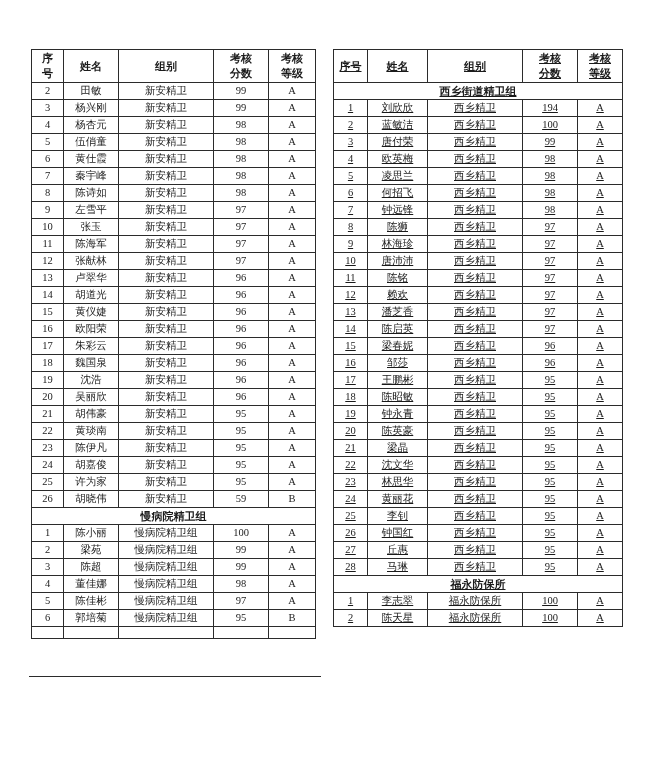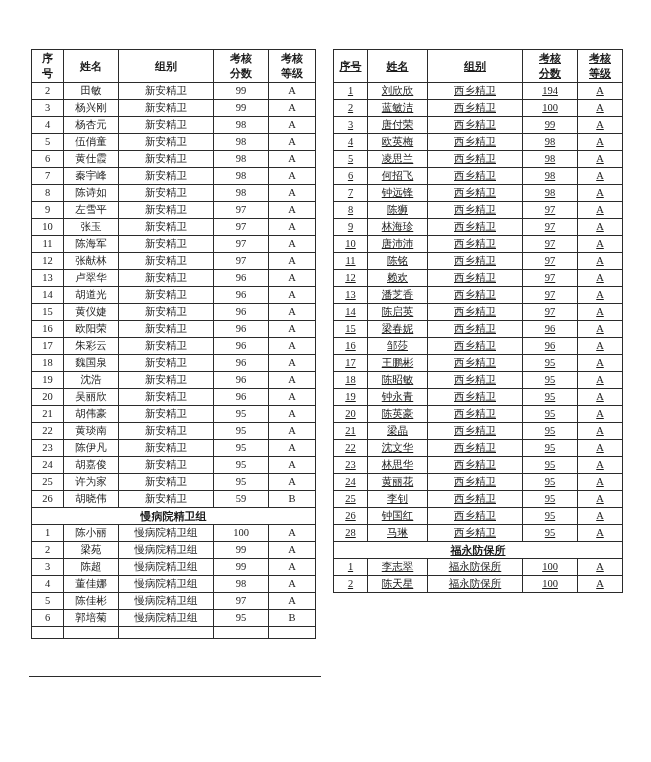--- a/index.html
+++ b/index.html
@@ -322,20 +322,23 @@
           <th>姓名</th>
           <th>组别</th>
           <th>考核
 分数</th>
           <th>考核
 等级</th>
         </tr>
       </thead>
       <tbody>
         <tr>
+          <td colspan="5" class="section-cell">西乡街道精卫组</td>
+        </tr>
+        <tr>
           <td>1</td>
           <td>刘欣欣</td>
           <td>西乡精卫</td>
           <td>194</td>
           <td>A</td>
         </tr>
         <tr>
           <td>2</td>
           <td>蓝敏洁</td>
           <td>西乡精卫</td>
@@ -499,20 +502,27 @@
         <tr>
           <td>25</td>
           <td>李钊</td>
           <td>西乡精卫</td>
           <td>95</td>
           <td>A</td>
         </tr>
         <tr>
           <td>26</td>
           <td>钟国红</td>
+          <td>西乡精卫</td>
+          <td>95</td>
+          <td>A</td>
+        </tr>
+        <tr>
+          <td>27</td>
+          <td>丘惠</td>
           <td>西乡精卫</td>
           <td>95</td>
           <td>A</td>
         </tr>
         <tr>
           <td>28</td>
           <td>马琳</td>
           <td>西乡精卫</td>
           <td>95</td>
           <td>A</td>

